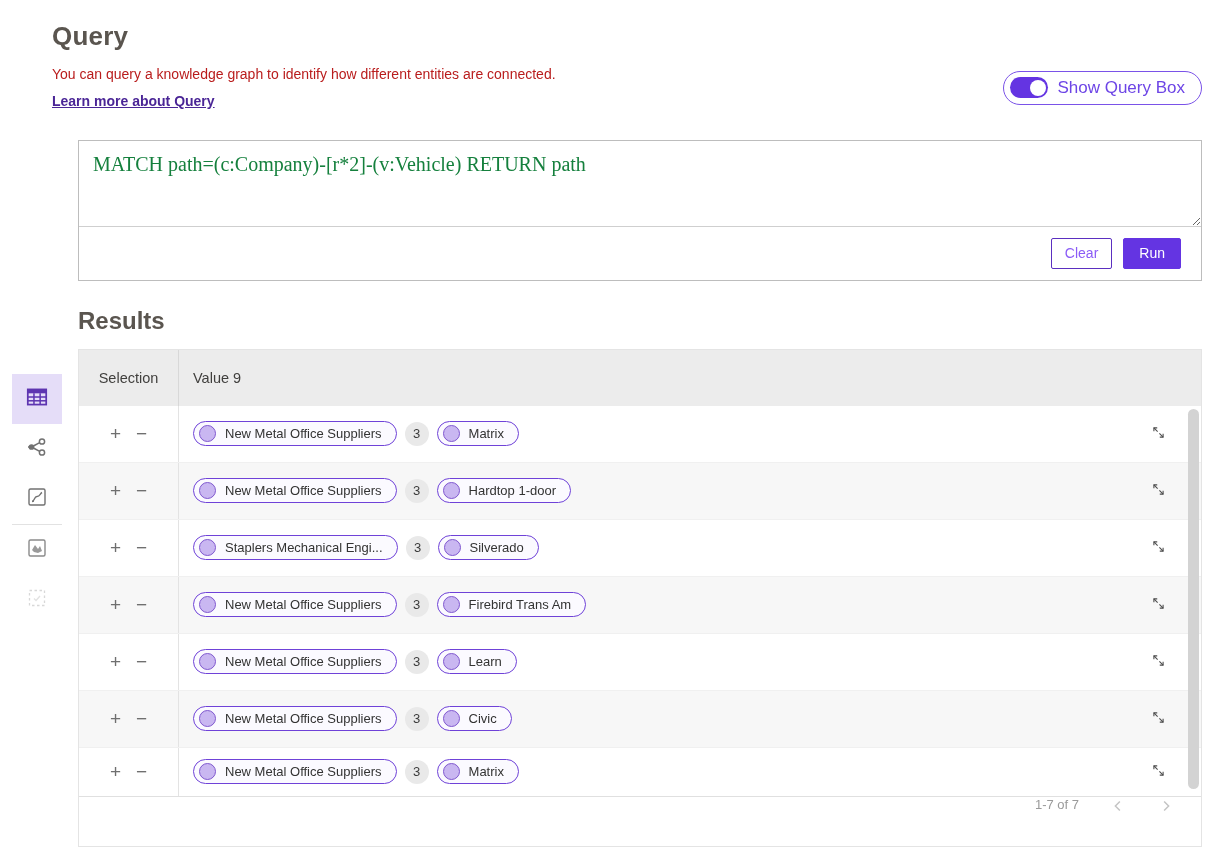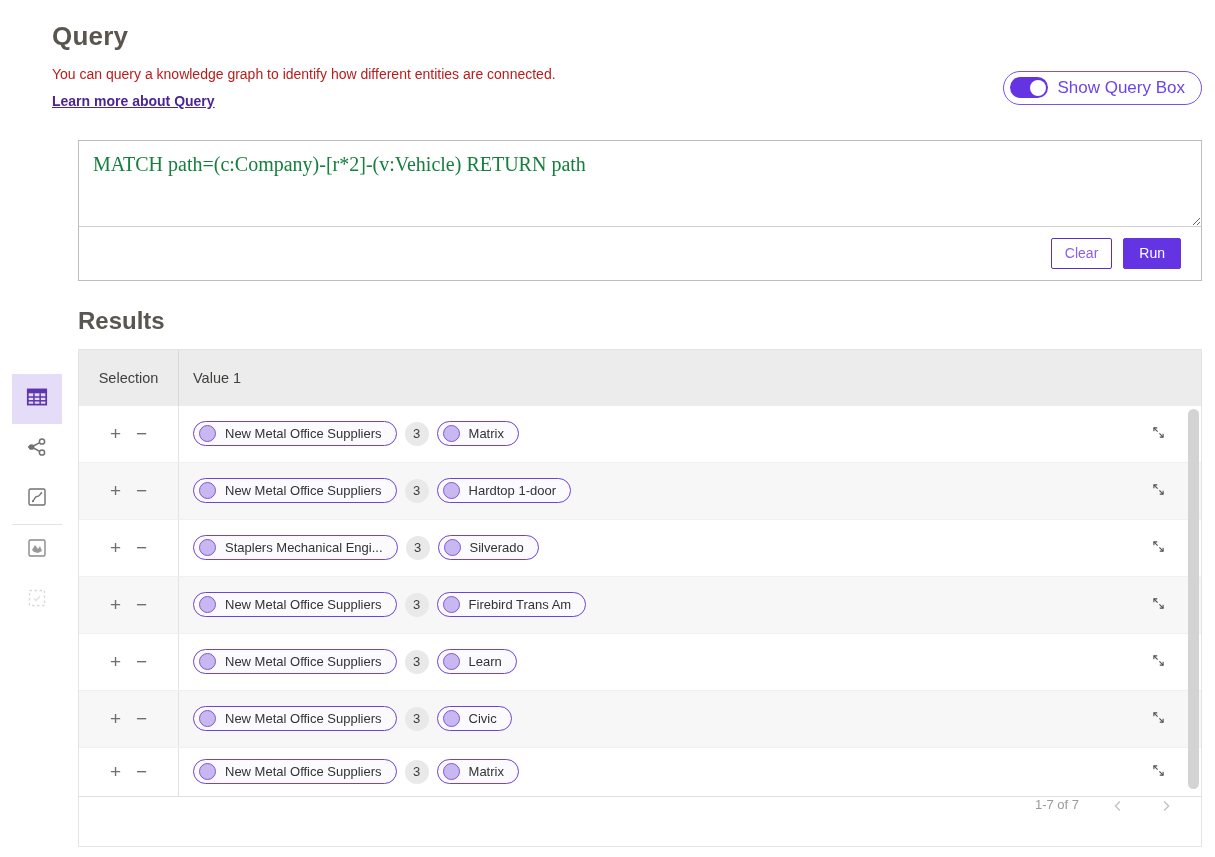--- a/index.html
+++ b/index.html
@@ -154,21 +154,21 @@
             <rect x="4.5" y="4.5" width="15" height="15" stroke-dasharray="2.5 2.5"></rect>
             <path d="M9 12.5 l2 2 l4 -4.5" stroke="#e2e2e2"></path>
           </svg>
         </span>
       </button>
     </nav>
 
     <div class="results-table">
       <div class="t-header">
         <div class="th-selection">Selection</div>
-        <div class="th-value">Value 1</div>
+        <div class="th-value">Value 9</div>
       </div>
 
       <div class="t-body">
 
         <div class="t-row">
           <div class="cell-selection">
             <button class="sel-btn">+</button>
             <button class="sel-btn">−</button>
           </div>
           <div class="cell-value">

